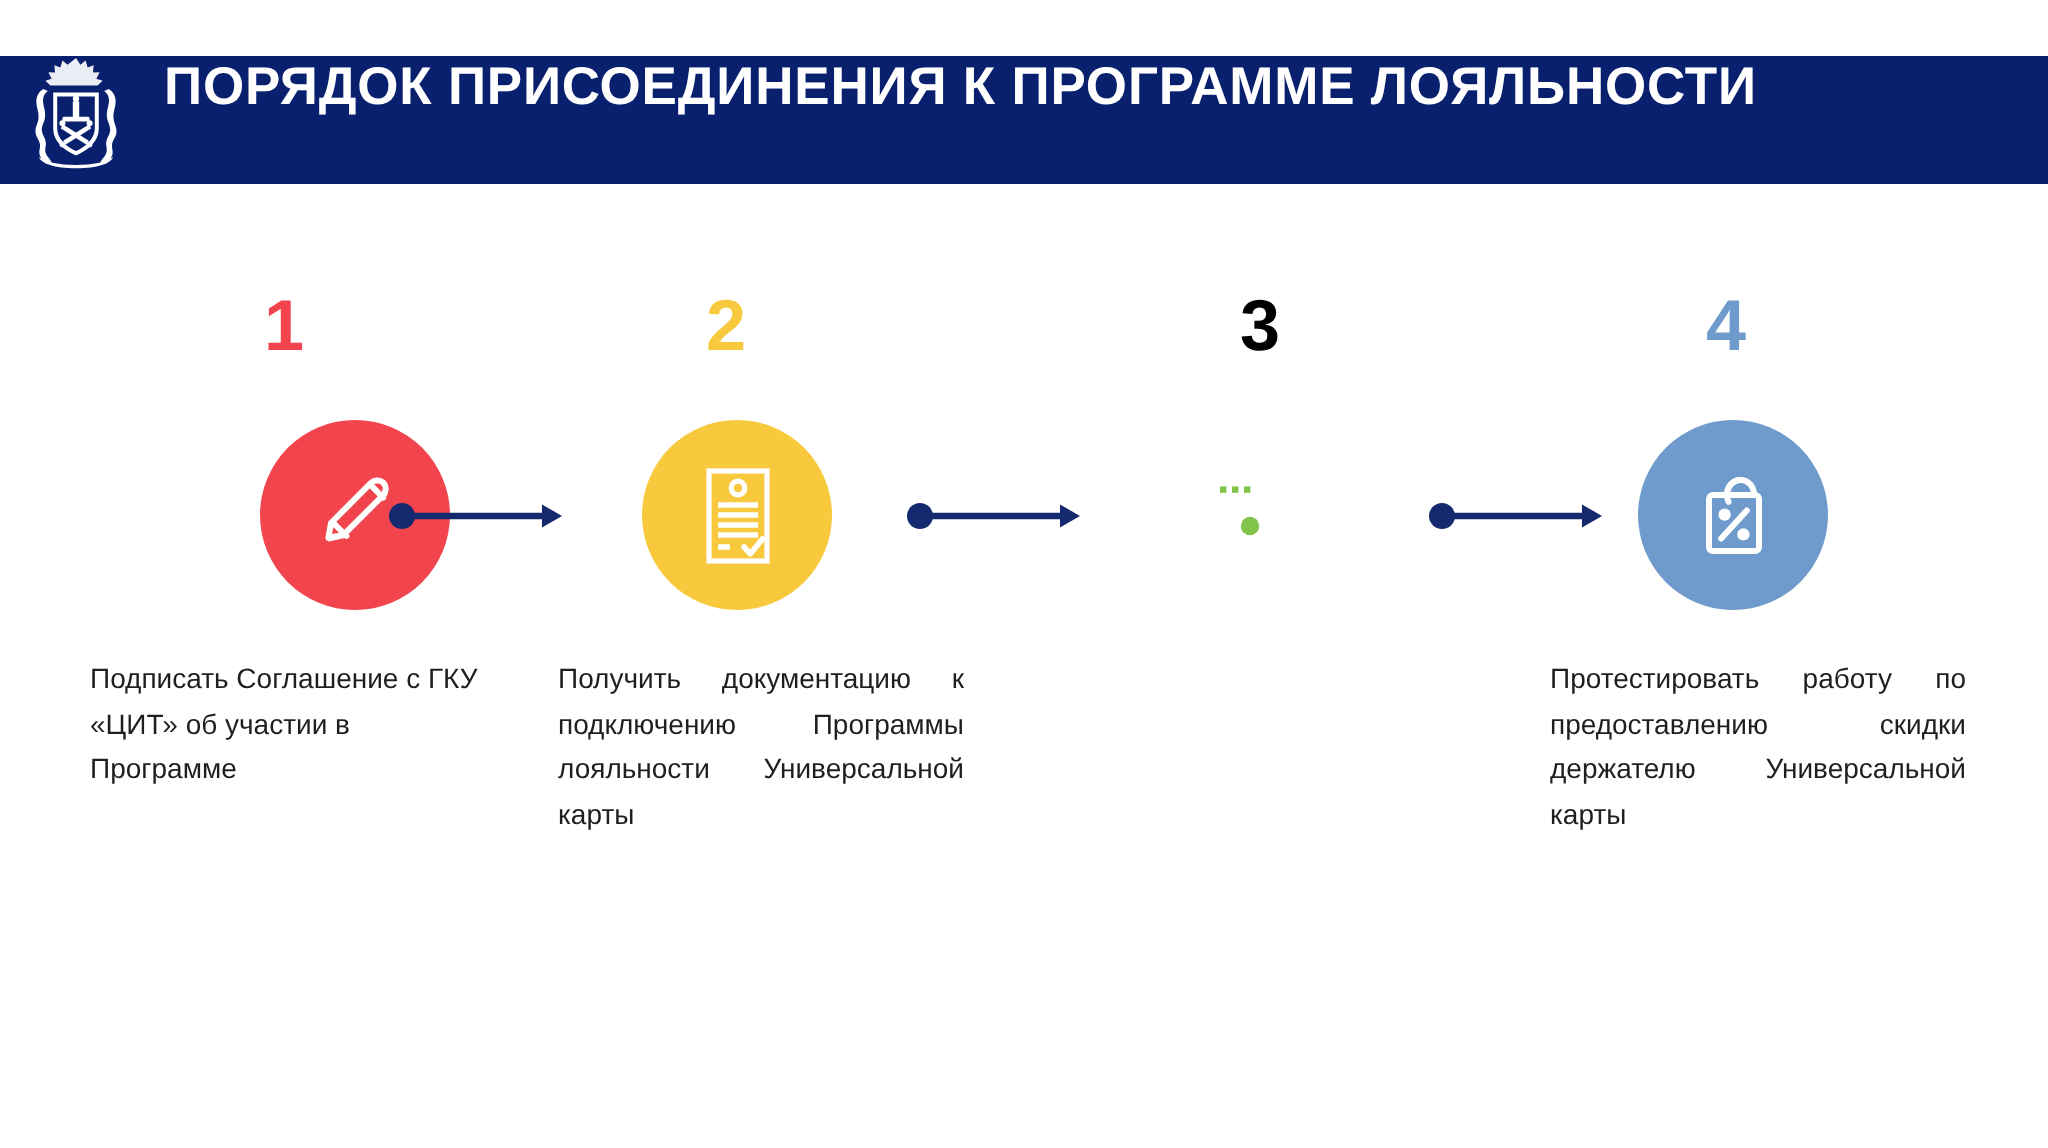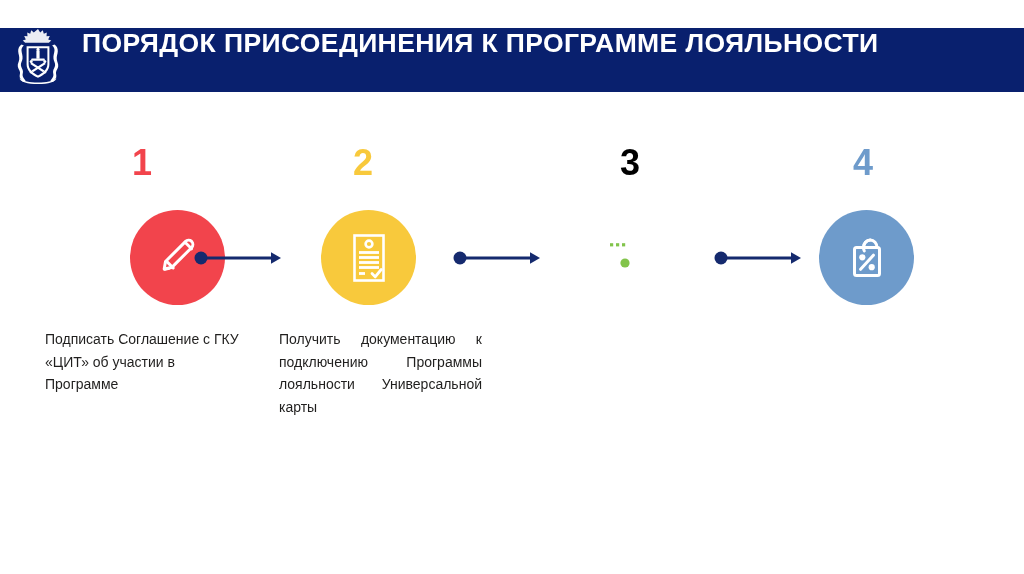--- a/index.html
+++ b/index.html
@@ -237,20 +237,21 @@
     <div class="circle" style="background: rgb(110, 155, 203);">
       <svg width="50" height="56" viewBox="0 0 50 56" xmlns="http://www.w3.org/2000/svg">
         <path d="M14.5 17.5h21a2 2 0 0 1 2 2v24a2 2 0 0 1-2 2h-21a2 2 0 0 1-2-2v-24a2 2 0 0 1 2-2z" fill="none" stroke="#ffffff" stroke-width="3" stroke-linejoin="round"></path>
         <path d="M21.5 17.5c0-4.2 3-7.5 6.8-7.5s6.7 3.3 6.7 7.5" fill="none" stroke="#ffffff" stroke-width="3" stroke-linecap="round"></path>
         <path d="M28.3 10c-3.8 0-6.8 3.3-6.8 7.5 0 1.3.3 2.4.8 3.4" fill="none" stroke="#ffffff" stroke-width="3" stroke-linecap="round"></path>
         <circle cx="20.3" cy="27.3" r="3.1" fill="#ffffff"></circle>
         <circle cx="29.7" cy="37.2" r="3.1" fill="#ffffff"></circle>
         <path d="M31.4 25.2L18.6 39.3" stroke="#ffffff" stroke-width="3" stroke-linecap="round"></path>
       </svg>
     </div>
+    <div class="step-text justify">Протестировать работу по предоставлению скидки держателю Универсальной карты</div>
   </div>
 
   <div class="arrow" id="arrow-1">
     <svg width="92" height="24" viewBox="0 0 92 24" xmlns="http://www.w3.org/2000/svg">
       <circle cx="8" cy="12" r="6.5" fill="#152a6e"></circle>
       <path d="M8 12h73" stroke="#152a6e" stroke-width="3.2"></path>
       <path d="M78 6.2L88 12l-10 5.8z" fill="#152a6e"></path>
     </svg>
   </div>
 

